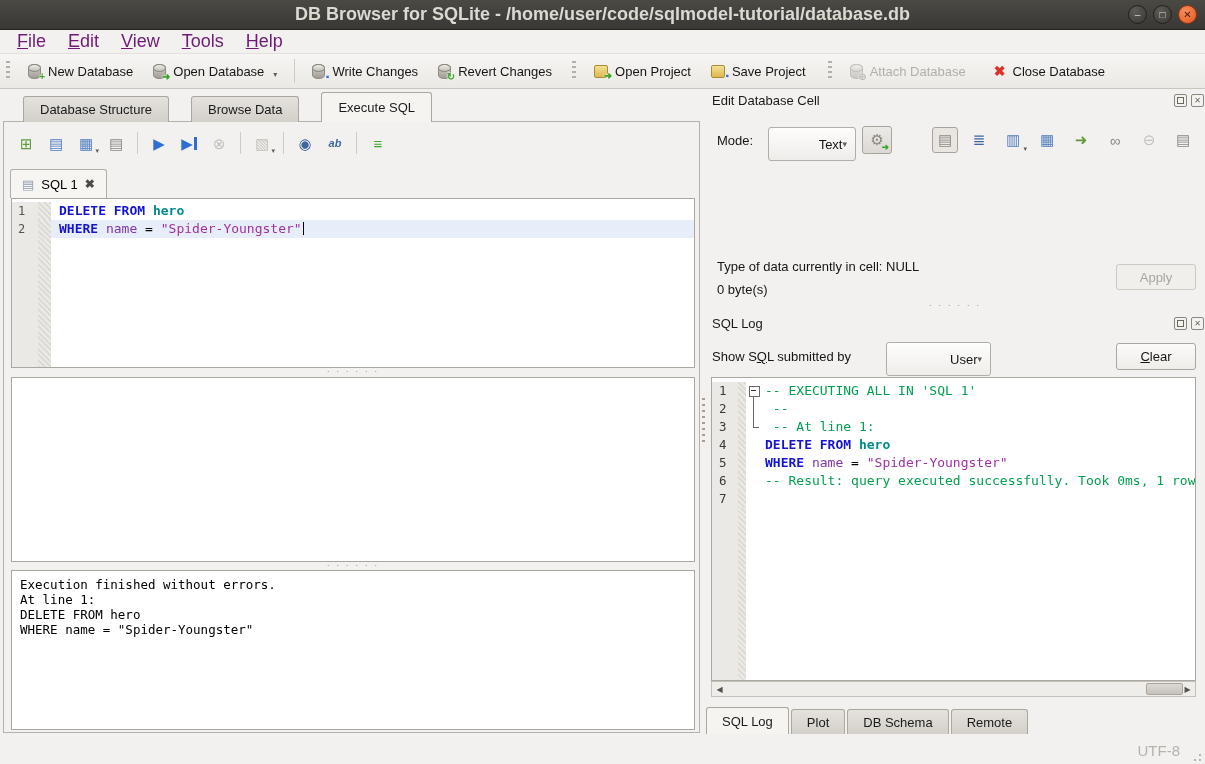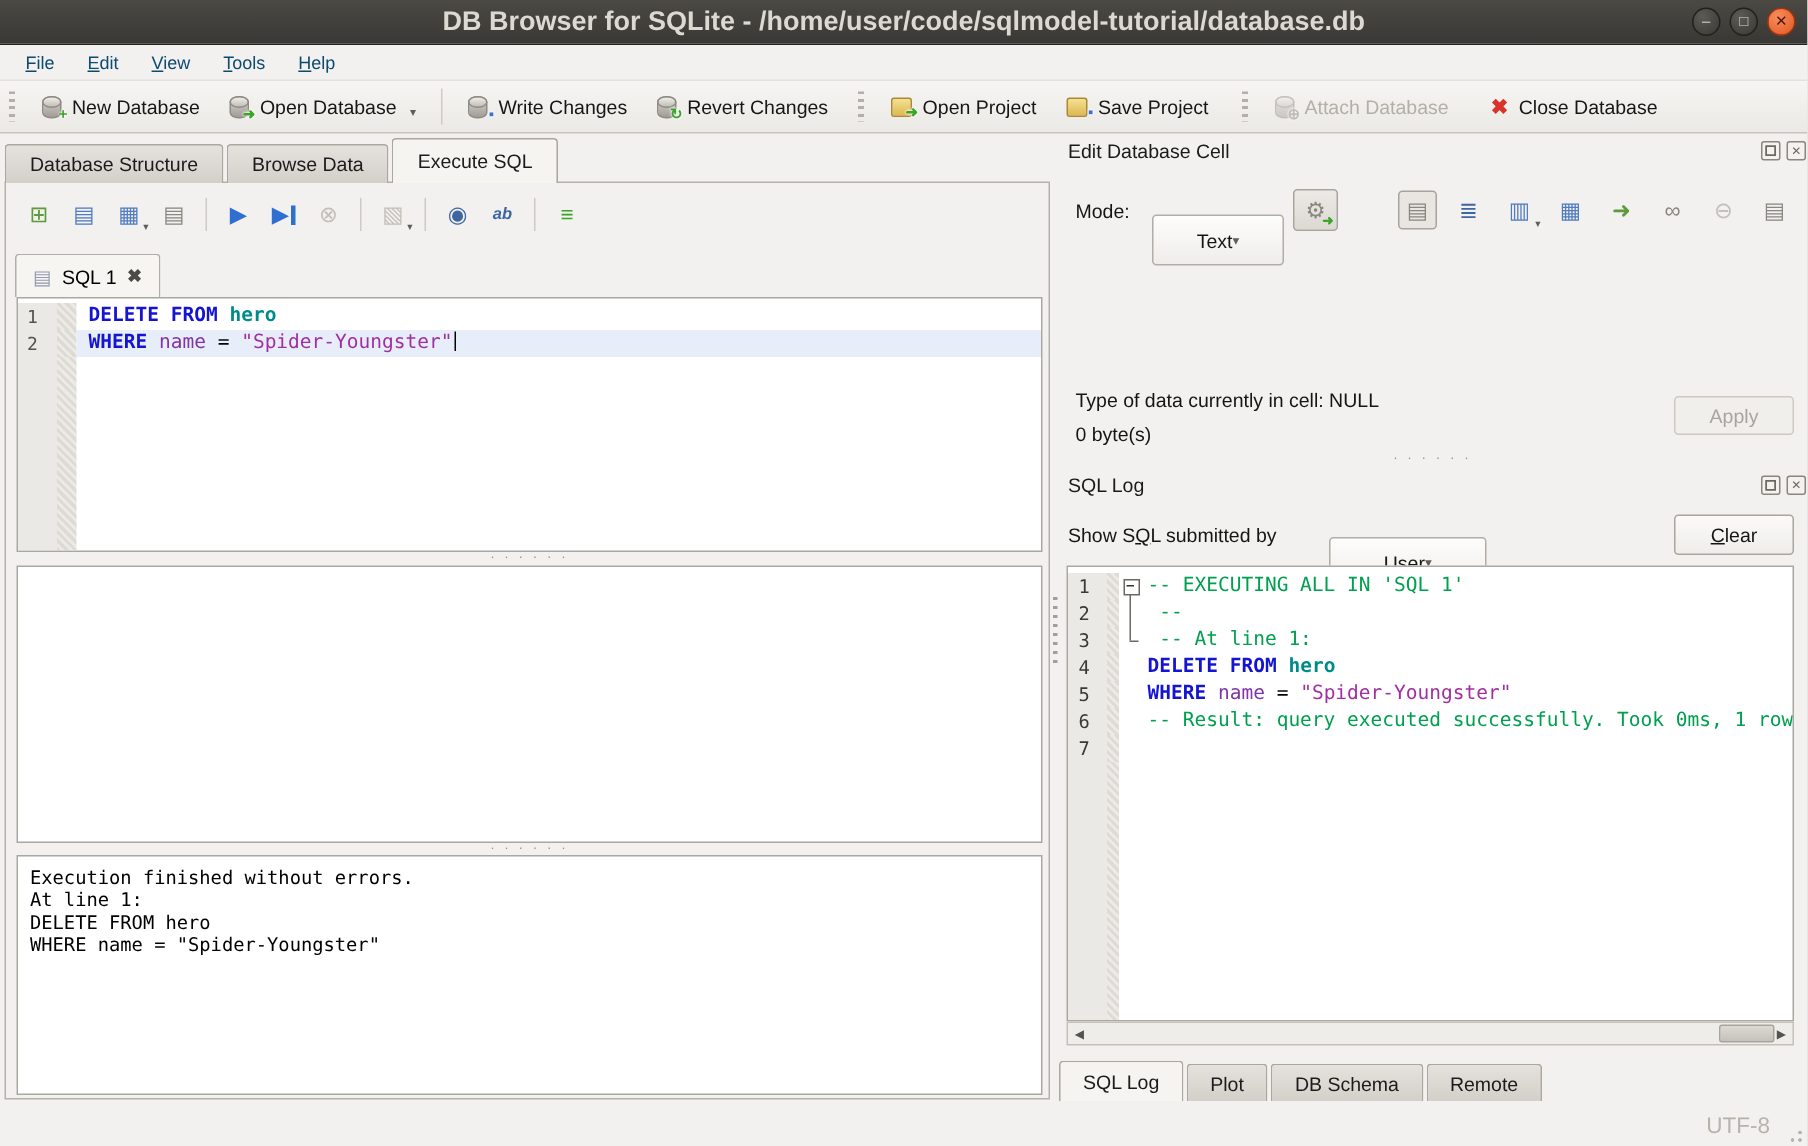--- a/index.html
+++ b/index.html
@@ -14,21 +14,21 @@
   .title { color:#dcd9d3; font-size:18px; font-weight:bold; }
   .win-controls { position:absolute; right:8px; top:5px; display:flex; gap:6px; }
   .win-btn { width:19px; height:19px; border-radius:50%; display:flex; align-items:center; justify-content:center;
     font-size:10px; line-height:1; color:#d8d5cf;
     background:radial-gradient(circle at 35% 30%, #5d5b55, #3a3833); border:1px solid #23211d; cursor:default; }
   .win-btn.close { background:radial-gradient(circle at 35% 30%, #f68d5c, #e4571f); color:#4a1607; border-color:#9c3312; }
 
   
   .menubar { position:absolute; top:30px; left:0; right:0; height:24px; background:#f2f1f0;
     display:flex; align-items:center; padding-left:6px; border-bottom:1px solid #e4e1dc; }
-  .menu-item { padding:3px 11px; font-size:12px; color:#0c4a6e; }
+  .menu-item { padding:3px 11px; font-size:18px; color:#701a75; }
 
   
   .toolbar { position:absolute; top:54px; left:0; right:0; height:35px;
     background:linear-gradient(#f6f5f3,#ebe9e5); border-bottom:1px solid #c9c5be;
     display:flex; align-items:center; }
   .tb-handle { width:4px; height:20px; margin:0 8px 0 6px;
     background:repeating-linear-gradient(#b4b0a9 0 2px, transparent 2px 5px); }
   .tb-sep { width:1px; height:24px; background:#cfcbc4; margin:0 7px; }
   .tb-btn { display:flex; align-items:center; gap:7px; font-size:13px; padding:6px 10px; color:#161616; white-space:nowrap; }
   .tb-btn.disabled { color:#b3afa8; }
@@ -41,21 +41,21 @@
     text-shadow:0 0 2px #fff,0 0 2px #fff; }
   .b-green { color:#3aa527; } .b-blue { color:#3b6fd4; } .b-gray { color:#8a867f; }
   .pjic { position:relative; width:14px; height:13px; border-radius:2px;
     background:linear-gradient(#f4e093,#ddb94f); border:1px solid #ab8a33; flex:0 0 auto; }
   .xic { color:#d9342b; font-size:14px; font-weight:bold; line-height:1; }
   .disabled .dbic, .disabled .pjic { opacity:.45; }
 
   
   .main-tabs { position:absolute; left:3px; top:92px; height:30px; display:flex; align-items:flex-end; gap:2px; z-index:3; }
   .main-tab { height:26px; padding:0 16px; display:flex; align-items:center; font-size:13px; color:#1b1b1b;
-    background:linear-gradient(#e5e2dd,#d3cfc9); border:1px solid #aba79f; border-bottom:none; border-radius:3px 3px 0 0; }
+    background:linear-gradient(#e5e2dd,#d3cfc9); border:1px solid #aba79f; border-bottom:none; border-radius:3px 3px 0 0;margin-left:20px; }
   .main-tab.active { height:30px; background:#f5f4f1; position:relative; }
 
   .left-frame { position:absolute; left:3px; top:121px; width:697px; height:612px;
     border:1px solid #b5b1aa; background:#f2f1ef; }
 
   
   .sql-toolbar { position:absolute; left:10px; top:9px; display:flex; align-items:center; gap:6px; }
   .icon-btn { width:24px; height:24px; display:flex; align-items:center; justify-content:center; position:relative; }
   .icon-btn .g { font-size:15px; line-height:1; }
   .ib-sep { width:1px; height:22px; background:#cfcbc4; margin:0 3px; }
@@ -107,22 +107,22 @@
   
   .dock-title { position:absolute; font-size:13px; color:#1a1a1a; }
   .dock-icons { position:absolute; display:flex; gap:4px; }
   .dock-ic { width:13px; height:13px; border:1px solid #8a867f; border-radius:2px; background:#f4f2ef;
     position:relative; display:flex; align-items:center; justify-content:center; font-size:8px; color:#6b6862; }
   .ic-restore::before { content:""; position:absolute; width:5px; height:5px; border:1px solid #6b6862; left:2px; bottom:2px; background:#f4f2ef; }
   .ic-restore::after  { content:""; position:absolute; width:5px; height:5px; border:1px solid #6b6862; right:2px; top:2px; }
 
   .label13 { position:absolute; font-size:13px; color:#151515; }
   .select { position:absolute; border:1px solid #b2aea7; border-radius:3px;
-    background:linear-gradient(#fdfdfc,#efedea); display:flex; align-items:center; justify-content:center;
-    padding:16px 8px; font-size:13px; color:#151515;margin-top:16px; }
+    background:linear-gradient(#fdfdfc,#efedea); display:flex; align-items:center; justify-content:flex-end;
+    padding:16px 8px; font-size:13px; color:#151515; }
   .sel-arrow { font-size:9px; color:#5f5d58; }
   .gear-btn { position:absolute; left:862px; top:126px; width:30px; height:28px; border:1px solid #a8a49d;
     border-radius:3px; background:linear-gradient(#eceae6,#dcd9d3); display:flex; align-items:center; justify-content:center; }
   .gear { color:#8a8781; font-size:15px; } 
   .gear-badge { position:absolute; right:2px; bottom:1px; font-size:9px; font-weight:bold; color:#3aa527; }
 
   .cell-icons { position:absolute; left:932px; top:127px; display:flex; gap:8px; align-items:center; }
   .cell-ic { width:26px; height:26px; display:flex; align-items:center; justify-content:center; font-size:15px; position:relative; }
   .cell-ic.pressed { border:1px solid #a8a49d; border-radius:3px; background:#e9e6e1; }
 

